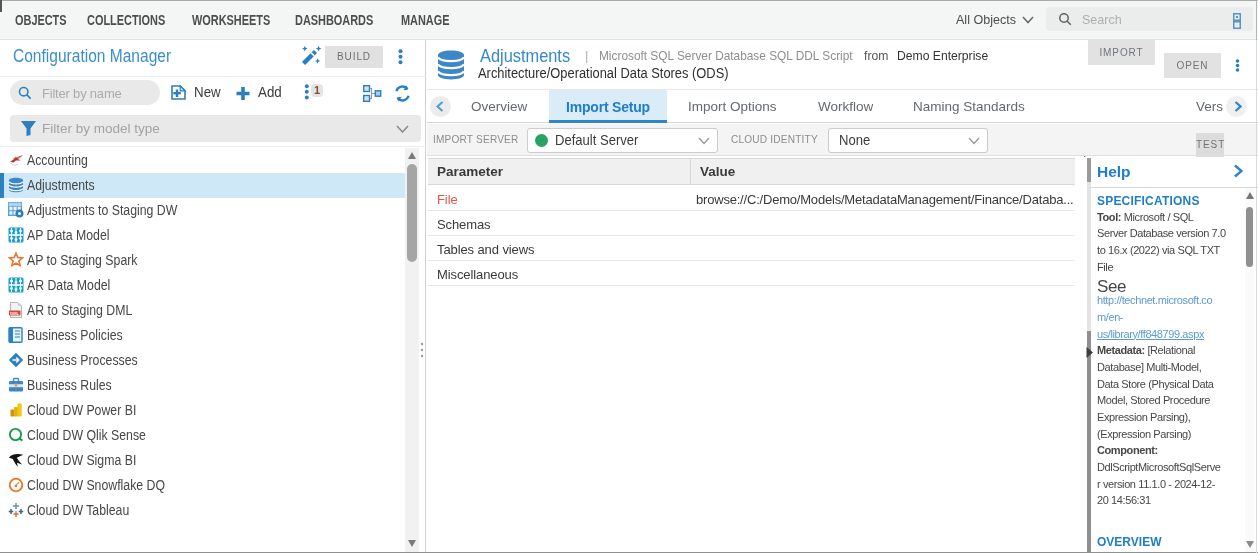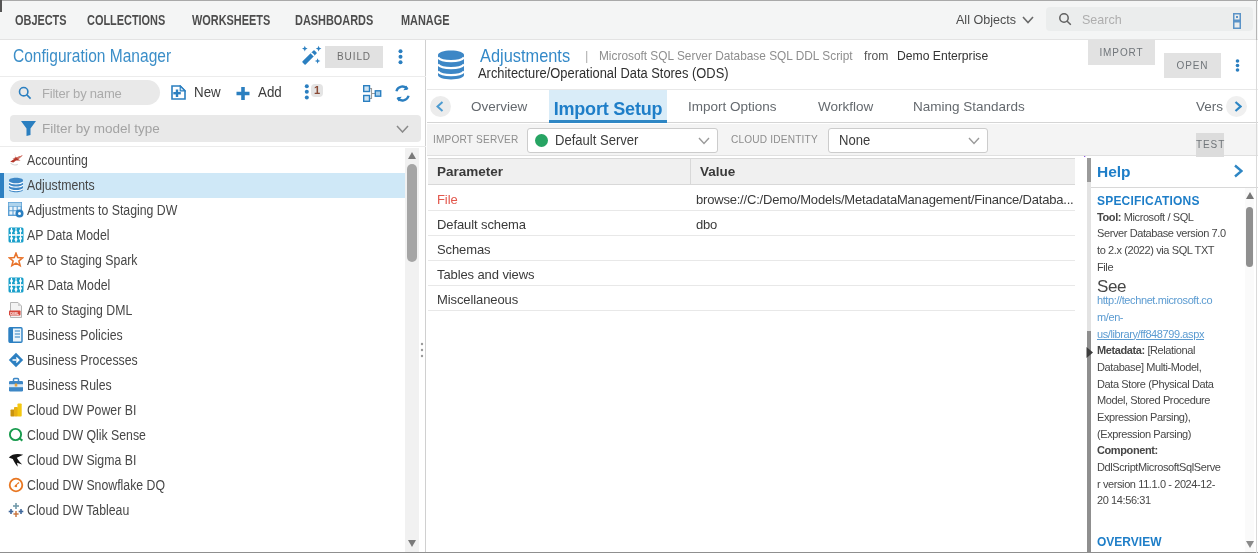--- a/index.html
+++ b/index.html
@@ -322,21 +322,21 @@
     <circle cx="3.5" cy="11" r="1.8" fill="#2b7fc0"></circle>
   </svg>
 
 <div class="abs" style="left:427px;top:89px;width:831px;height:34px;background:#fff;border-top:1px solid #e8e8e8;border-bottom:1px solid #d5d5d5;"></div>
 <div class="abs" style="left:430px;top:96px;width:21px;height:21px;border-radius:50%;background:#ececec;"></div>
 <svg class="abs" style="left:436px;top:101px;" width="8" height="11" viewBox="0 0 8 11">
     <path d="M6.5 1 L1.5 5.5 L6.5 10" stroke="#4d9bd1" stroke-width="2" fill="none"></path>
   </svg>
 <div class="abs" style="left:471px;top:99px;font-size:13.5px;color:#64696e;">Overview</div>
 <div class="abs" style="left:549px;top:90px;width:118px;height:33px;background:#d9ecf8;border-bottom:3px solid #2e86c4;"></div>
-<div class="abs" style="left:549px;top:99px;width:118px;text-align:center;font-size:18px;letter-spacing:-0.2px;font-weight:bold;color:#1e7ec8;">Import Setup</div>
+<div class="abs" style="left:549px;top:99px;width:118px;text-align:center;font-size:14px;letter-spacing:-0.2px;font-weight:bold;color:#1e7ec8;">Import Setup</div>
 <div class="abs" style="left:688px;top:99px;font-size:13.5px;color:#64696e;">Import Options</div>
 <div class="abs" style="left:818px;top:99px;font-size:13.5px;color:#64696e;">Workflow</div>
 <div class="abs" style="left:913px;top:99px;font-size:13.5px;color:#64696e;">Naming Standards</div>
 <div class="abs" style="left:1064px;top:99px;font-size:11px;color:#6d28d9;margin-top:46px;">Responsibilities</div>
 <div class="abs" style="left:1196px;top:99px;font-size:13.5px;color:#64696e;">Vers</div>
 <div class="abs" style="left:1226px;top:96px;width:21px;height:21px;border-radius:50%;background:#f0f0f0;"></div>
 <svg class="abs" style="left:1234px;top:101px;" width="8" height="11" viewBox="0 0 8 11">
     <path d="M1.5 1 L6.5 5.5 L1.5 10" stroke="#2e86c4" stroke-width="2.2" fill="none"></path>
   </svg>
 
@@ -359,24 +359,20 @@
 <div class="abs" style="left:428px;top:158px;width:647px;height:27px;background:#f0f0f0;border-top:1px solid #d8d8d8;border-bottom:1px solid #d8d8d8;"></div>
 <div class="abs" style="left:437px;top:164px;font-size:13.5px;font-weight:bold;color:#3a3a3a;">Parameter</div>
 <div class="abs" style="left:690px;top:159px;width:1px;height:25px;background:#d8d8d8;"></div>
 <div class="abs" style="left:700px;top:164px;font-size:13.5px;font-weight:bold;color:#3a3a3a;">Value</div>
 <div id="tbl" class="abs" style="left:428px;top:186px;width:647px;">
     <div style="position:relative;height:25px;border-bottom:1px solid #e8e8e8;">
       <div style="position:absolute;left:9px;top:5.5px;font-size:13px;letter-spacing:-0.1px;color:#e2574c;">File</div>
       <div style="position:absolute;left:268px;top:5.5px;font-size:13px;letter-spacing:-0.2px;color:#3a3a3a;">browse://C:/Demo/Models/MetadataManagement/Finance/Databa...</div>
     </div>
     <div style="position:relative;height:25px;border-bottom:1px solid #e8e8e8;">
-      <div style="position:absolute;left:9px;top:5.5px;font-size:13px;letter-spacing:-0.1px;color:#3a3a3a;">Default schema</div>
-      <div style="position:absolute;left:268px;top:5.5px;font-size:13px;letter-spacing:-0.2px;color:#3a3a3a;">dbo</div>
-    </div>
-    <div style="position:relative;height:25px;border-bottom:1px solid #e8e8e8;">
       <div style="position:absolute;left:9px;top:5.5px;font-size:13px;letter-spacing:-0.1px;color:#3a3a3a;">Schemas</div>
     </div>
     <div style="position:relative;height:25px;border-bottom:1px solid #e8e8e8;">
       <div style="position:absolute;left:9px;top:5.5px;font-size:13px;letter-spacing:-0.1px;color:#3a3a3a;">Tables and views</div>
     </div>
     <div style="position:relative;height:25px;border-bottom:1px solid #e8e8e8;">
       <div style="position:absolute;left:9px;top:5.5px;font-size:13px;letter-spacing:-0.1px;color:#3a3a3a;">Miscellaneous</div>
     </div>
   </div>
 
@@ -389,21 +385,21 @@
 
 <div class="abs" style="left:1097px;top:163px;font-size:15.5px;font-weight:bold;color:#1e7ec8;">Help</div>
 <svg class="abs" style="left:1233px;top:164px;" width="10" height="14" viewBox="0 0 10 14">
     <path d="M2 1.5 L8.5 7 L2 12.5" stroke="#2e86c4" stroke-width="2.4" fill="none"></path>
   </svg>
 <div class="abs" style="left:1091px;top:187px;width:167px;height:1px;background:#d8d8d8;"></div>
 <div id="help" class="abs" style="left:1097px;top:194px;width:130px;">
     <div style="height:16.7px;font-size:11px;letter-spacing:-0.4px;color:#474747;white-space:nowrap;"><span style="color:#1e7ec8;font-weight:bold;font-size:12px;letter-spacing:0.2px;">SPECIFICATIONS</span></div>
     <div style="height:16.7px;font-size:11px;letter-spacing:-0.4px;color:#474747;white-space:nowrap;"><b>Tool:</b> Microsoft / SQL</div>
     <div style="height:16.7px;font-size:11px;letter-spacing:-0.4px;color:#474747;white-space:nowrap;">Server Database version 7.0</div>
-    <div style="height:16.7px;font-size:11px;letter-spacing:-0.4px;color:#474747;white-space:nowrap;">to 2.x (2022) via SQL TXT</div>
+    <div style="height:16.7px;font-size:11px;letter-spacing:-0.4px;color:#474747;white-space:nowrap;">to 16.x (2022) via SQL TXT</div>
     <div style="height:16.7px;font-size:11px;letter-spacing:-0.4px;color:#474747;white-space:nowrap;">File</div>
     <div style="height:16.7px;font-size:17px;letter-spacing:-0.4px;color:#474747;white-space:nowrap;">See</div>
     <div style="height:16.7px;font-size:11px;letter-spacing:-0.4px;color:#474747;white-space:nowrap;"><span style="color:#5b9bd1;">http://technet.microsoft.co</span></div>
     <div style="height:16.7px;font-size:11px;letter-spacing:-0.4px;color:#474747;white-space:nowrap;"><span style="color:#5b9bd1;">m/en-</span></div>
     <div style="height:16.7px;font-size:11px;letter-spacing:-0.4px;color:#474747;white-space:nowrap;"><span style="color:#5b9bd1;text-decoration:underline;">us/library/ff848799.aspx</span></div>
     <div style="height:16.7px;font-size:11px;letter-spacing:-0.4px;color:#474747;white-space:nowrap;"><b>Metadata:</b> [Relational</div>
     <div style="height:16.7px;font-size:11px;letter-spacing:-0.4px;color:#474747;white-space:nowrap;">Database] Multi-Model,</div>
     <div style="height:16.7px;font-size:11px;letter-spacing:-0.4px;color:#474747;white-space:nowrap;">Data Store (Physical Data</div>
     <div style="height:16.7px;font-size:11px;letter-spacing:-0.4px;color:#474747;white-space:nowrap;">Model, Stored Procedure</div>
     <div style="height:16.7px;font-size:11px;letter-spacing:-0.4px;color:#474747;white-space:nowrap;">Expression Parsing),</div>

